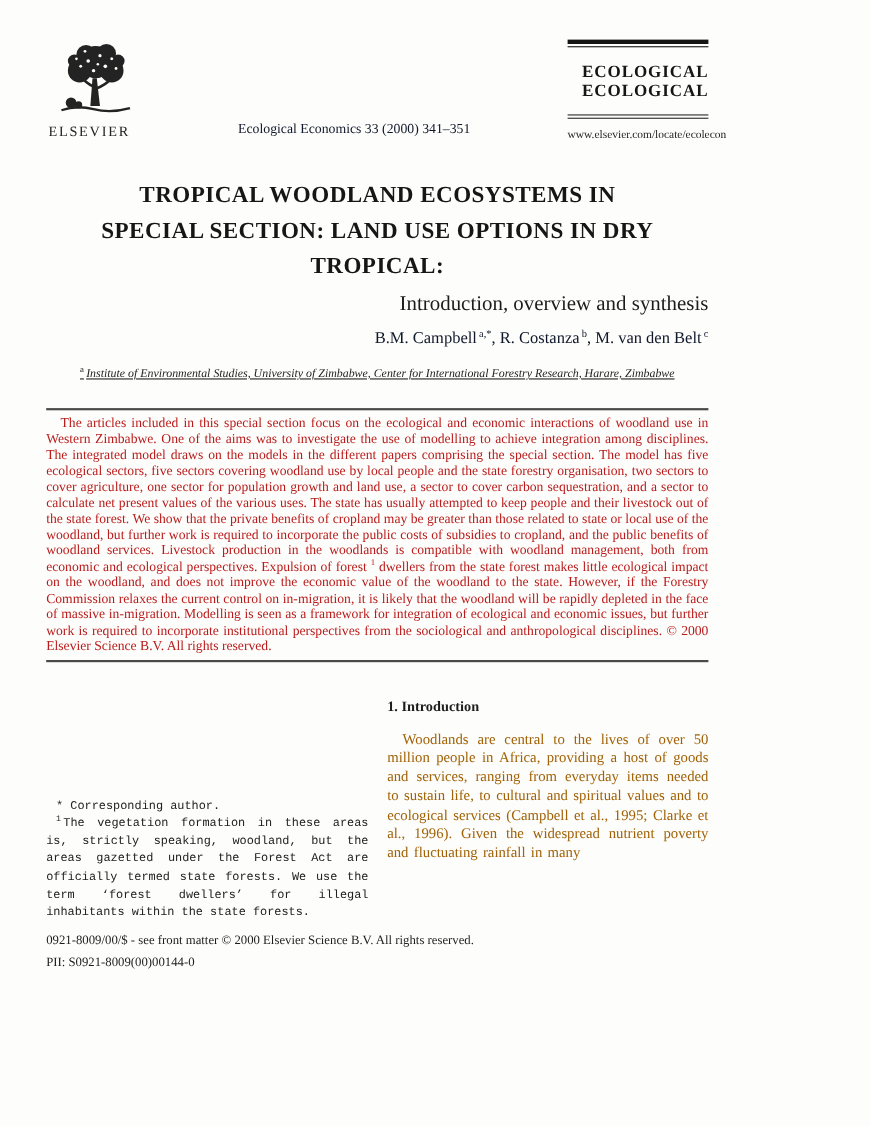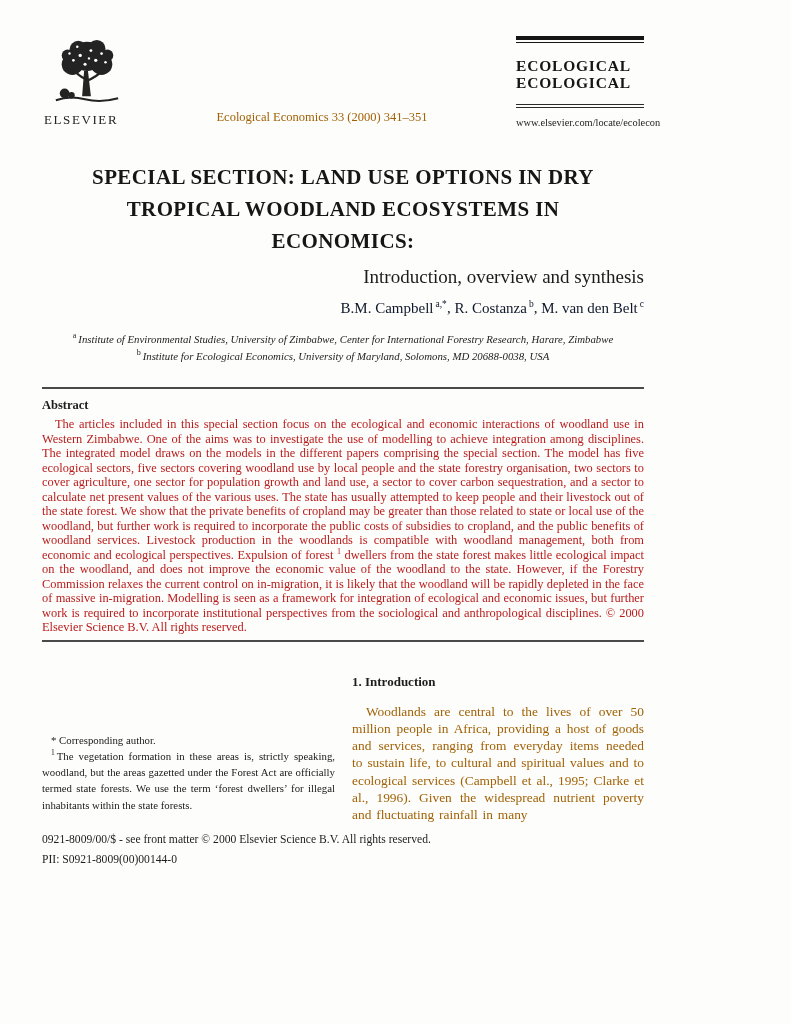--- a/index.html
+++ b/index.html
@@ -11,55 +11,55 @@
     box-shadow:0 0 6px rgba(0,0,0,.25);
   }
   .content { position:absolute; left:42px; top:0; width:602px; }
 
   
   .header { display:flex; margin-top:36px; }
   .logo-block { width:112px; }
   .logo-block svg { display:block; margin-left:6px; }
   .publisher { font-size:13px; letter-spacing:1.6px; margin-top:4px; margin-left:2px; color:#232323; }
   .citation-cell { flex:1; text-align:center; padding-right:26px; }
-  .citation { margin-top:74px; font-size:12.5px; color:#a16207; }
-  .masthead { width:128px; text-align:left; }
+  .citation { margin-top:74px; font-size:12.5px; color:#0f172a; }
+  .masthead { width:128px; text-align:right; }
   .bar-thick { height:4px; background:#151515; }
   .bar-thin  { height:1px; background:#151515; margin-top:2px; }
   .journal-name { font-weight:bold; font-size:15.5px; letter-spacing:.8px; line-height:16.5px; margin-top:15px; color:#161616; }
   .double-rule { margin-top:13px; }
   .double-rule div { height:1px; background:#2a2a2a; }
   .double-rule div + div { margin-top:2px; }
   .website { font-size:10.4px; margin-top:9px; white-space:nowrap; color:#222; }
 
   
   .title { margin-top:33px; text-align:center; font-size:21px; font-weight:bold; line-height:32px; letter-spacing:.4px; color:#161616; }
   .subtitle { margin-top:9px; text-align:right; font-size:19px; color:#1c1c1c; }
   .authors { margin-top:11px; text-align:right; font-size:15px; color:#0f172a; }
   .authors sup { font-size:9.5px; margin-left:2px; }
-  .affiliations { margin-top:12px; text-align:center; font-style:italic; font-size:10.8px; line-height:13.6px; color:#222; }
+  .affiliations { margin-top:12px; text-align:center; font-style:italic; font-size:10.8px; line-height:13.6px; color:#222;text-decoration:underline; }
   .affiliations sup { font-size:8px; font-style:normal; margin-right:2px; }
 
   
   .rule { height:2px; background:#4a4a4a; }
   .rule-1 { margin-top:24px; }
   .rule-2 { margin-top:5px; }
 
   
   .abstract-heading { margin-top:9px; font-size:12.5px; font-weight:bold; }
   .abstract-text { margin:4px 0 0 0; font-size:12.4px; line-height:14.5px; text-align:justify; text-indent:13px; color:#b91c1c; }
   .abstract-text sup { font-size:8px; line-height:0; }
 
   
   .cols { display:flex; margin-top:11px; }
   .col-left  { width:293px; margin-right:17px; }
   .col-right { width:292px; }
   .intro-heading { font-size:13px; font-weight:bold; margin-top:21px; }
   .intro-para { margin:13px 0 0 0; font-size:13.4px; line-height:17.2px; text-align:justify; text-indent:14px; word-spacing:1.5px; color:#a16207; }
-  .footnotes { margin-top:79px; font-size:10.8px; line-height:16.2px; color:#202020; }
+  .footnotes { margin-top:112px; font-size:10.8px; line-height:16.2px; color:#202020;font-family:Liberation Mono, monospace; }
   .fn-star { margin:0; text-indent:9px; }
   .fn-note { margin:0; text-indent:9px; text-align:justify; }
   .fn-note sup { font-size:7.5px; line-height:0; margin-right:2px; }
 
   
   .footer { margin-top:7px; font-size:11.6px; line-height:19.5px; color:#1d1d1d; }
 </style>
 </head>
 <body>
 
@@ -113,39 +113,37 @@
         </div>
         <div class="double-rule">
             <div></div>
             <div></div>
           </div>
         <div class="website">www.elsevier.com/locate/ecolecon</div>
       </div>
     </div>
 
     <div class="title">
+      <div>TROPICAL WOODLAND ECOSYSTEMS IN</div>
       <div>SPECIAL SECTION: LAND USE OPTIONS IN DRY</div>
-      <div>TROPICAL WOODLAND ECOSYSTEMS IN</div>
-      <div>ECONOMICS:</div>
+      <div>TROPICAL:</div>
     </div>
     <div class="subtitle">Introduction, overview and synthesis</div>
 
     <div class="authors">
       <span><span>B.M. Campbell</span><sup>a,*</sup><span>, </span></span>
       <span><span>R. Costanza</span><sup>b</sup><span>, </span></span>
       <span><span>M. van den Belt</span><sup>c</sup><span></span></span>
     </div>
 
     <div class="affiliations">
       <div><sup>a</sup><span>Institute of Environmental Studies, University of Zimbabwe, Center for International Forestry Research, Harare, Zimbabwe</span></div>
-      <div><sup>b</sup><span>Institute for Ecological Economics, University of Maryland, Solomons, MD 20688-0038, USA</span></div>
     </div>
 
     <div class="rule rule-1"></div>
-    <div class="abstract-heading">Abstract</div>
     <p class="abstract-text"><span>The articles included in this special section focus on the ecological and economic interactions of woodland use in Western Zimbabwe. One of the aims was to investigate the use of modelling to achieve integration among disciplines. The integrated model draws on the models in the different papers comprising the special section. The model has five ecological sectors, five sectors covering woodland use by local people and the state forestry organisation, two sectors to cover agriculture, one sector for population growth and land use, a sector to cover carbon sequestration, and a sector to calculate net present values of the various uses. The state has usually attempted to keep people and their livestock out of the state forest. We show that the private benefits of cropland may be greater than those related to state or local use of the woodland, but further work is required to incorporate the public costs of subsidies to cropland, and the public benefits of woodland services. Livestock production in the woodlands is compatible with woodland management, both from economic and ecological perspectives. Expulsion of forest </span><sup>1</sup><span> dwellers from the state forest makes little ecological impact on the woodland, and does not improve the economic value of the woodland to the state. However, if the Forestry Commission relaxes the current control on in-migration, it is likely that the woodland will be rapidly depleted in the face of massive in-migration. Modelling is seen as a framework for integration of ecological and economic issues, but further work is required to incorporate institutional perspectives from the sociological and anthropological disciplines. © 2000 Elsevier Science B.V. All rights reserved.</span></p>
     <div class="rule rule-2"></div>
 
     <div class="cols">
       <div class="col-left">
         <div class="footnotes">
           <p class="fn-star">* Corresponding author.</p>
           <p class="fn-note"><sup>1</sup><span>The vegetation formation in these areas is, strictly speaking, woodland, but the areas gazetted under the Forest Act are officially termed state forests. We use the term ‘forest dwellers’ for illegal inhabitants within the state forests.</span></p>
         </div>
       </div>

